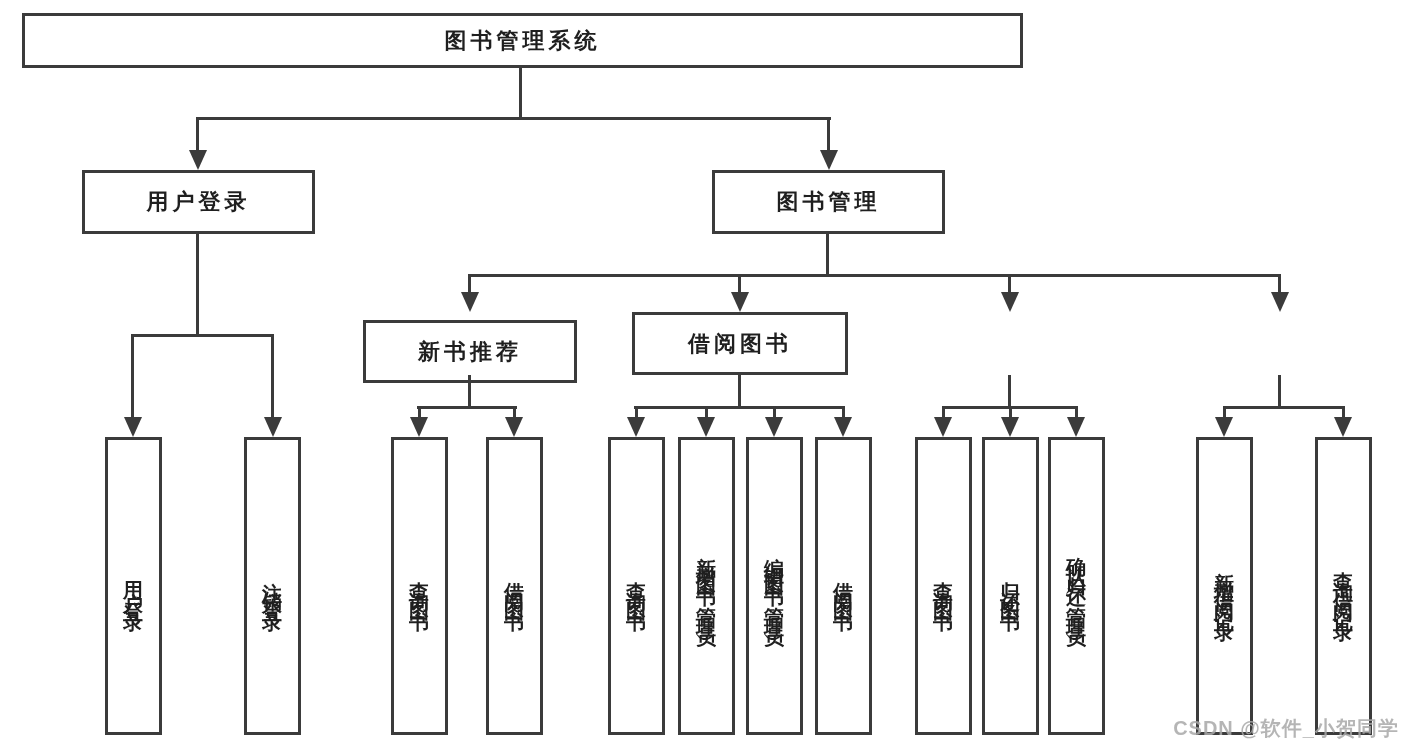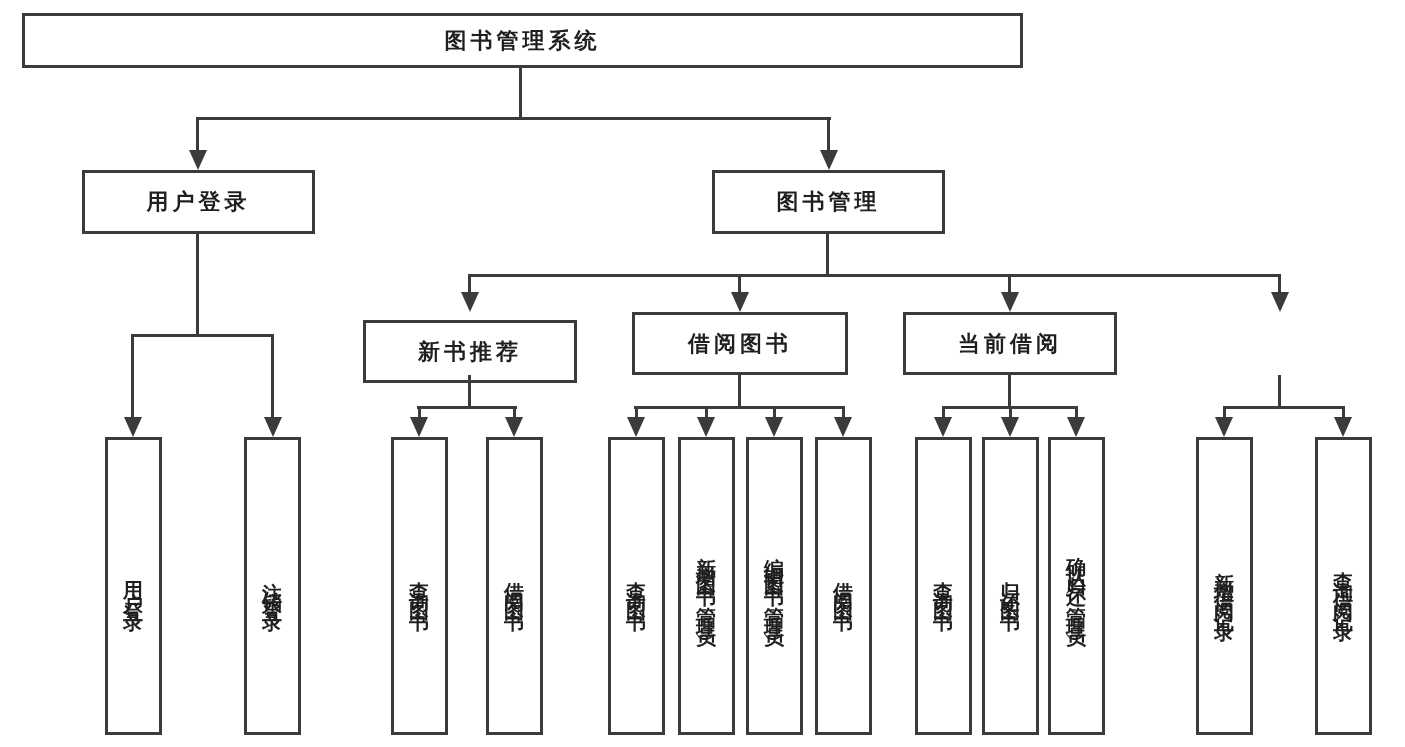--- a/index.html
+++ b/index.html
@@ -41,21 +41,20 @@
 
 <div id="stage">
 
   <div class="hbox" style="left:22px;top:13px;width:1001px;height:55px;">图书管理系统</div>
 
   <div class="hbox" style="left:82px;top:170px;width:233px;height:64px;">用户登录</div>
   <div class="hbox" style="left:712px;top:170px;width:233px;height:64px;">图书管理</div>
 
   <div class="hbox" style="left:363px;top:312px;width:214px;height:63px;margin-top:8px;">新书推荐</div>
   <div class="hbox" style="left:632px;top:312px;width:216px;height:63px;">借阅图书</div>
-  <div class="hbox" style="left:903px;top:312px;width:214px;height:63px;">当前借阅</div>
 
   <div class="vbox" style="left:105px;">
     <span class="vt">用户登录</span>
     </div>
   <div class="vbox" style="left:244px;">
     <span class="vt">注销登录</span>
     </div>
 
   <div class="vbox" style="left:391px;">
     <span class="vt">查询图书</span>
@@ -146,14 +145,15 @@
   <div class="ah" style="left:1001px;top:417px;"></div>
   <div class="ah" style="left:1067px;top:417px;"></div>
 
   <div class="ln" style="left:1278px;top:375px;width:3px;height:33px;"></div>
   <div class="ln" style="left:1223px;top:406px;width:121px;height:3px;"></div>
   <div class="ln" style="left:1223px;top:406px;width:3px;height:14px;"></div>
   <div class="ln" style="left:1342px;top:406px;width:3px;height:14px;"></div>
   <div class="ah" style="left:1215px;top:417px;"></div>
   <div class="ah" style="left:1334px;top:417px;"></div>
 
+  <div id="watermark">CSDN @软件_小贺同学</div>
 
 </div>
 
 </body></html>

